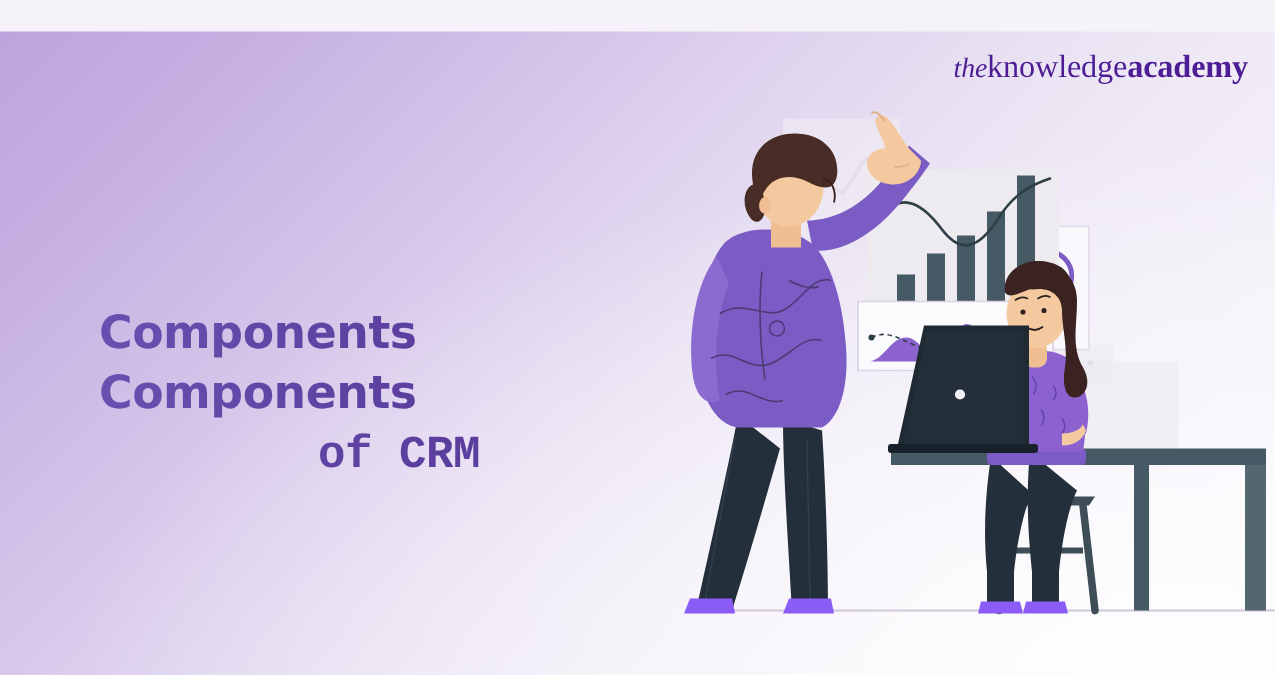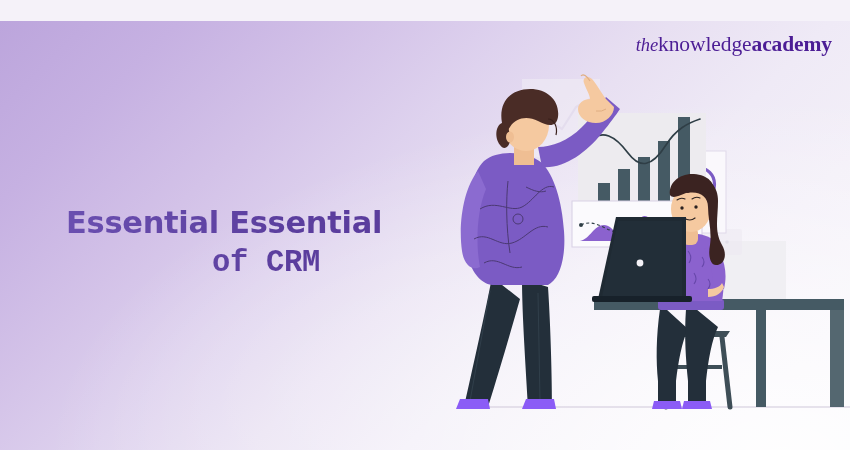--- a/index.html
+++ b/index.html
@@ -75,21 +75,21 @@
 <body>
 
 <div class="banner">
   <div class="bg-wash"></div>
 
   <div class="logo">
     <span class="lg-the">the</span><span class="lg-knowledge">knowledge</span><span class="lg-academy">academy</span>
   </div>
 
   <h1 class="headline">
-    <span class="l1">Essential Essential</span>
+    <span class="l1">Components Components</span>
     <span class="l2">of CRM</span>
   </h1>
 
   <div class="illo">
     <svg viewBox="0 0 420 430" xmlns="http://www.w3.org/2000/svg">
 
       <g opacity="0.55">
         <rect x="92" y="38" width="78" height="78" fill="#F2EFF6"></rect>
         <polyline points="104,92 120,80 132,88 146,66 160,58" fill="none" stroke="#E2DCEC" stroke-width="2.2" stroke-linecap="round" stroke-linejoin="round"></polyline>
       </g>

